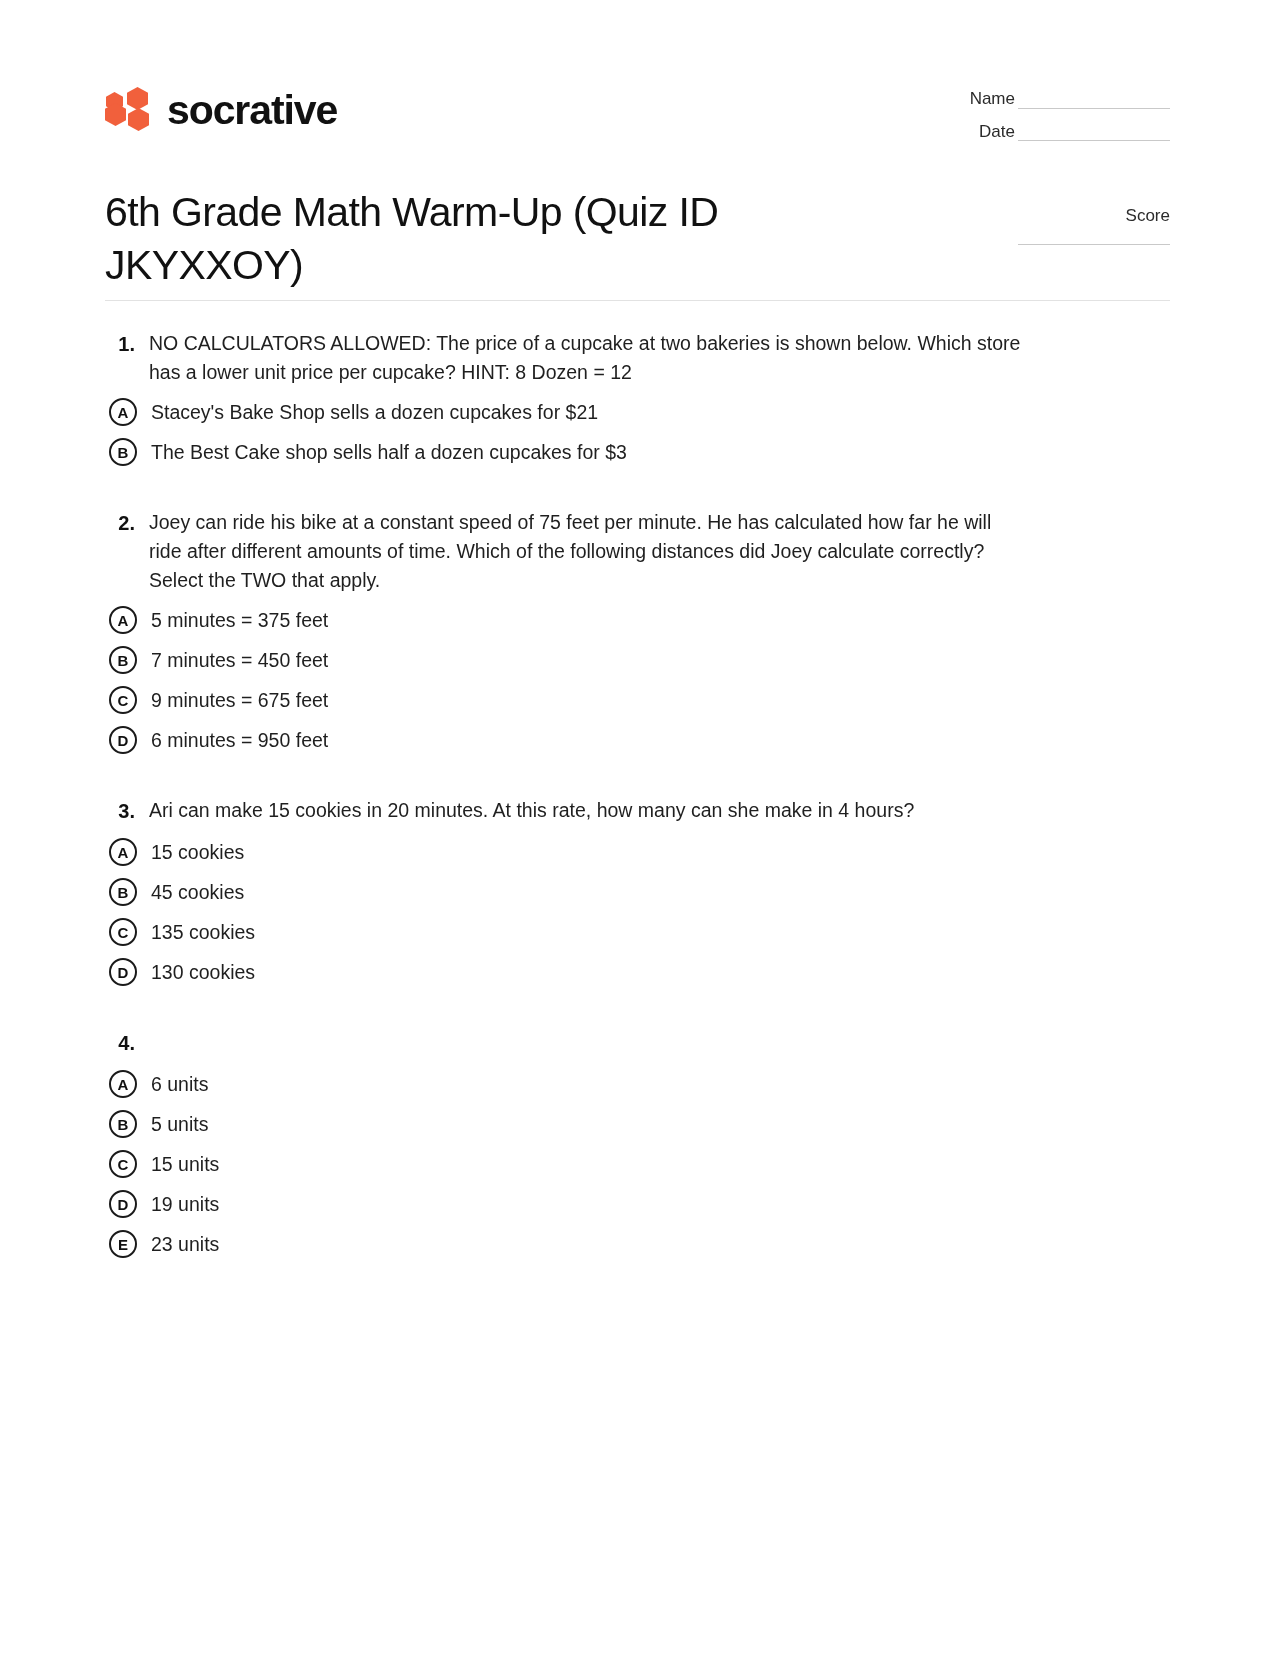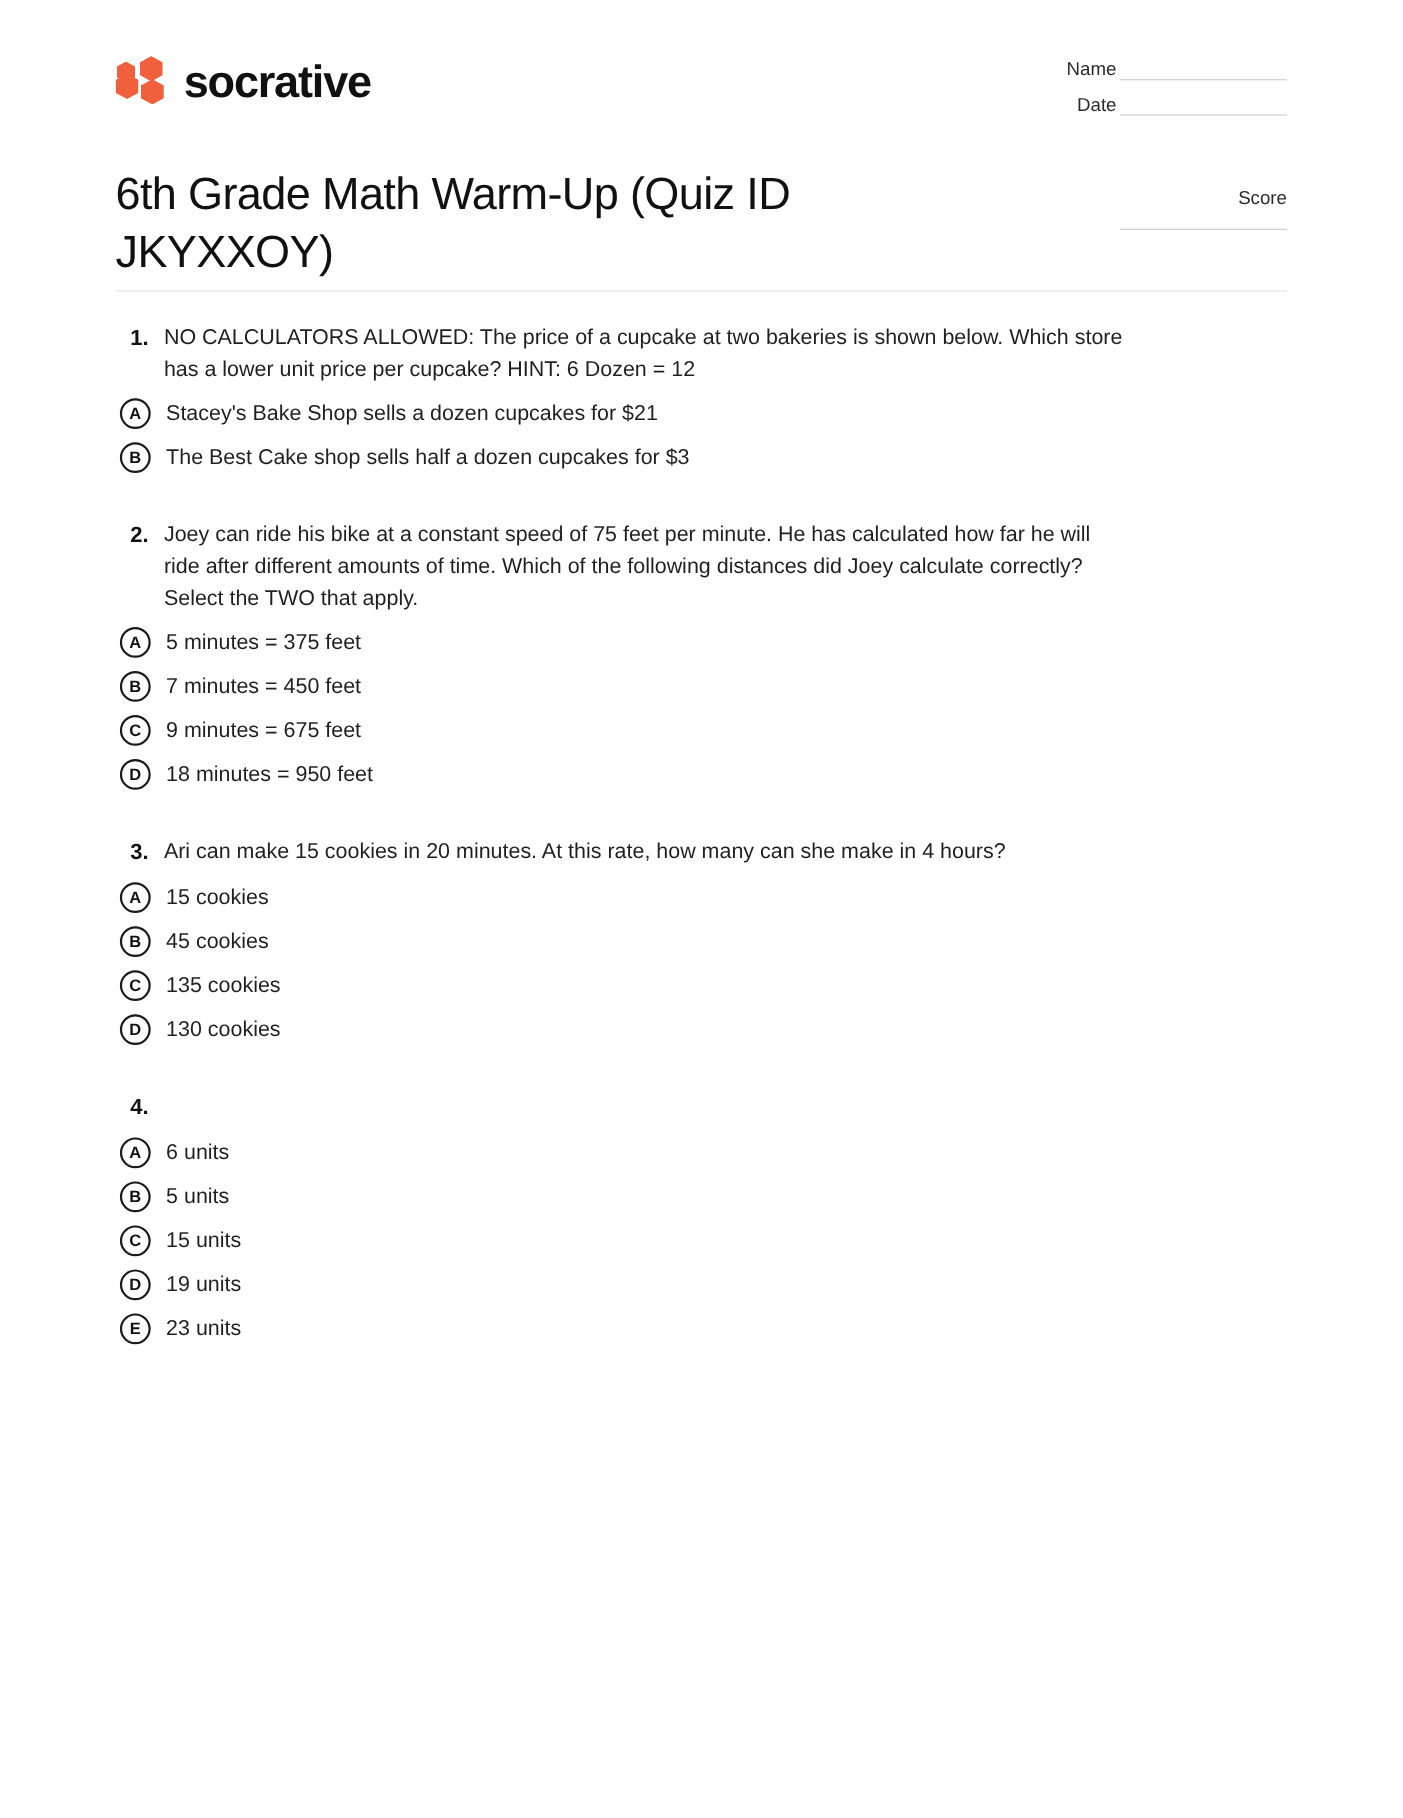--- a/index.html
+++ b/index.html
@@ -14,21 +14,21 @@
     height: 1653px;
     font-family: "Liberation Sans", sans-serif;
     color: #1a1a1a;
     position: relative;
     overflow: hidden;
   }
 
   .page {
     width: 1275px;
     height: 1653px;
-    padding: 36px 105px 0 105px;
+    padding: 72px 105px 0 105px;
     position: relative;
   }
 
   
   .header {
     display: flex;
     align-items: flex-start;
     justify-content: space-between;
     height: 200px;
     position: relative;
@@ -211,21 +211,21 @@
 
   </div>
 
   <div class="divider"></div>
 
   <div class="questions">
 
     <div class="question">
       <div class="q-head">
         <span class="q-num">1.</span>
-        <span class="q-text">NO CALCULATORS ALLOWED: The price of a cupcake at two bakeries is shown below. Which store has a lower unit price per cupcake? HINT: 6 Dozen = 12</span>
+        <span class="q-text">NO CALCULATORS ALLOWED: The price of a cupcake at two bakeries is shown below. Which store has a lower unit price per cupcake? HINT: 8 Dozen = 12</span>
       </div>
       <ul class="options">
         <li class="option">
           <span class="opt-bubble">A</span>
           <span class="opt-text">Stacey's Bake Shop sells a dozen cupcakes for $21</span>
         </li>
         <li class="option">
           <span class="opt-bubble">B</span>
           <span class="opt-text">The Best Cake shop sells half a dozen cupcakes for $3</span>
         </li>
@@ -245,21 +245,21 @@
         <li class="option">
           <span class="opt-bubble">B</span>
           <span class="opt-text">7 minutes = 450 feet</span>
         </li>
         <li class="option">
           <span class="opt-bubble">C</span>
           <span class="opt-text">9 minutes = 675 feet</span>
         </li>
         <li class="option">
           <span class="opt-bubble">D</span>
-          <span class="opt-text">18 minutes = 950 feet</span>
+          <span class="opt-text">6 minutes = 950 feet</span>
         </li>
       </ul>
     </div>
 
     <div class="question">
       <div class="q-head">
         <span class="q-num">3.</span>
         <span class="q-text">Ari can make 15 cookies in 20 minutes. At this rate, how many can she make in 4 hours?</span>
       </div>
       <ul class="options">

